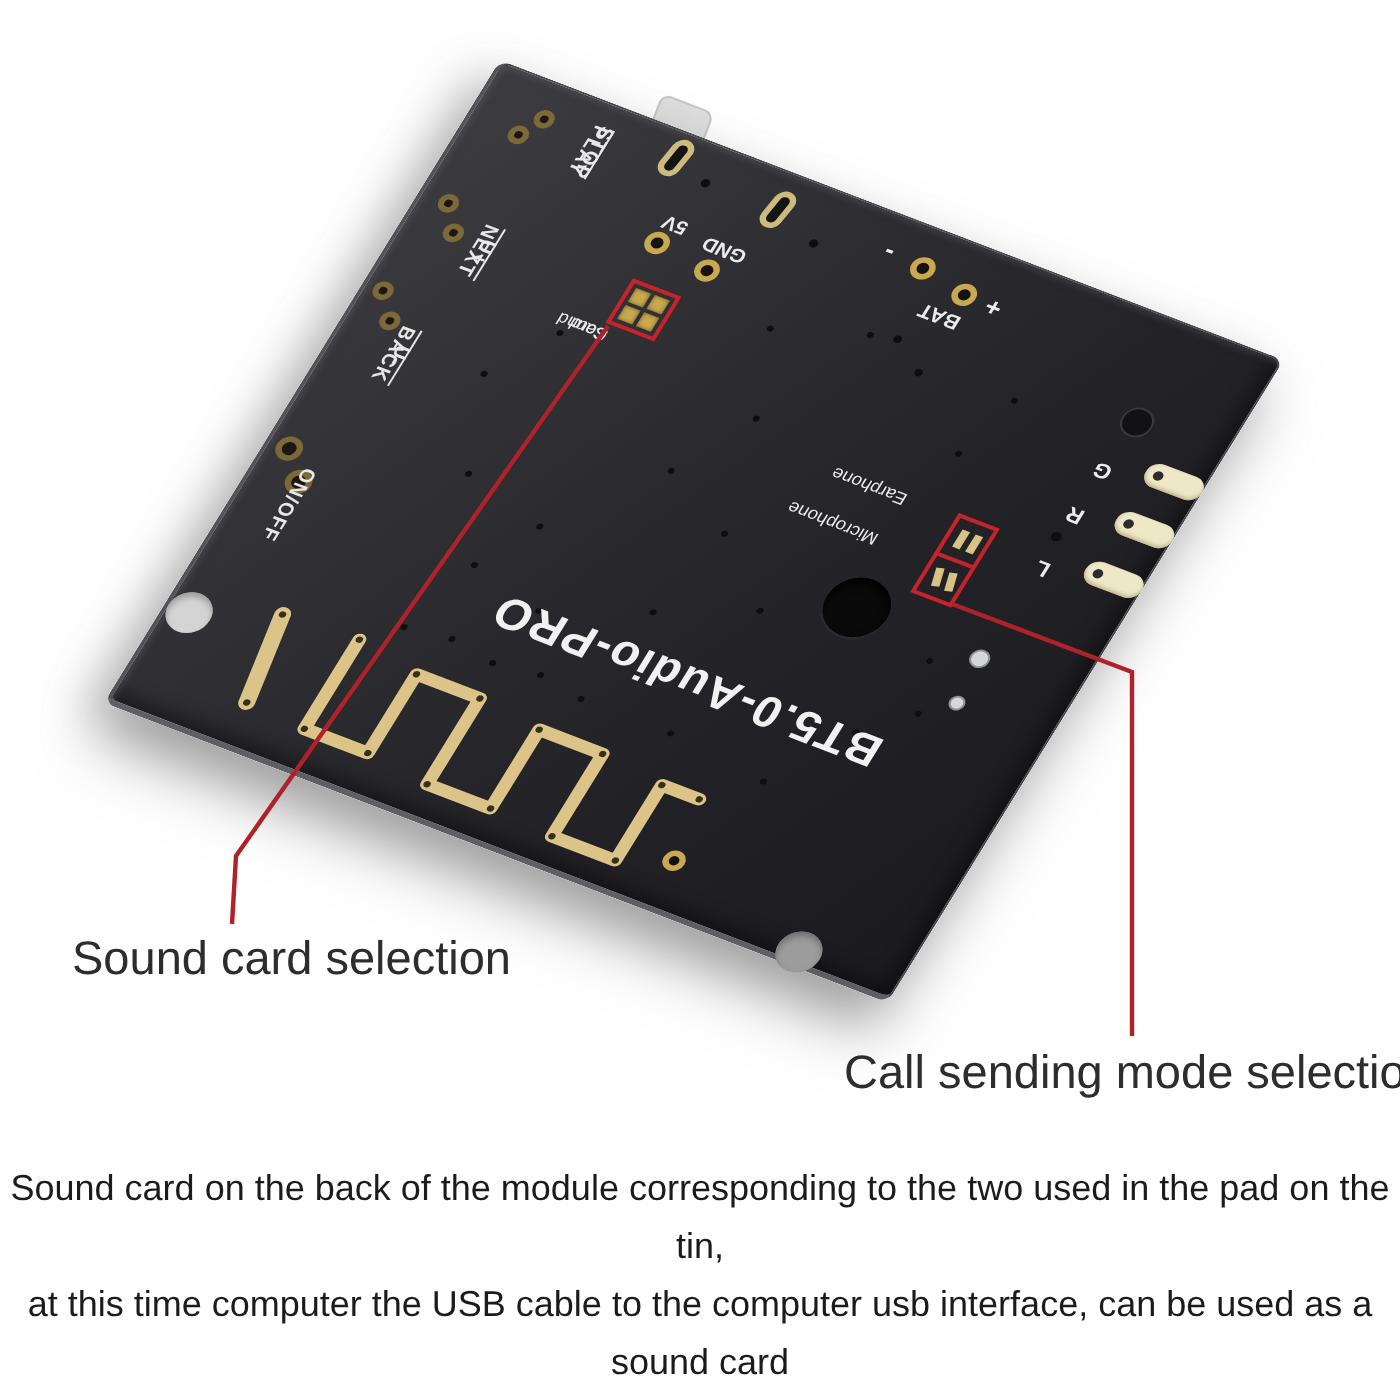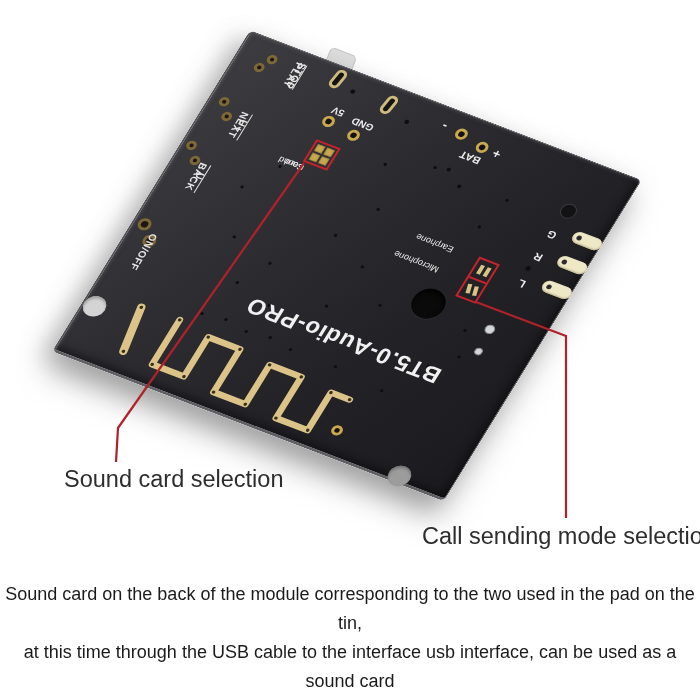--- a/index.html
+++ b/index.html
@@ -64,21 +64,21 @@
 
   .silver-dot{border-radius:50%;background:#d4d7da;border:1px solid #8b8d90;}
   .ring-via{left:282px;top:340px;width:11px;height:11px;border-radius:50%;border:3px solid #c9a94f;background:#141210;}
   .black-dot{border-radius:50%;background:#0e0e10;}
 
   
   .overlay{position:absolute;left:0;top:0;width:700px;height:700px;z-index:3;pointer-events:none;}
 
   
   .ann{position:absolute;color:#2d2d2d;font-size:23.5px;z-index:4;white-space:nowrap;}
-  .ann1{left:64px;top:466px;}
+  .ann1{left:36px;top:466px;}
   .ann2{left:422px;top:523px;}
 
   
   .caption{position:absolute;left:0;top:580px;width:700px;text-align:center;color:#1b1b1b;
            font-size:18px;line-height:29px;z-index:4;}
 </style>
 </head>
 <body>
 
 <div class="stage">
@@ -230,18 +230,18 @@
   <svg class="overlay" viewBox="0 0 700 700">
     <polyline points="304,163 118,428 116,462" fill="none" stroke="#b02229" stroke-width="2.2"></polyline>
     <polyline points="476,302 566,336 566,518" fill="none" stroke="#b02229" stroke-width="2.2"></polyline>
   </svg>
 
   <div class="ann ann1">Sound card selection</div>
   <div class="ann ann2">Call sending mode selection</div>
 
   <div class="caption">
     <div>Sound card on the back of the module corresponding to the two used in the pad on the tin,</div>
-    <div>at this time through the USB cable to the interface usb interface, can be used as a sound card</div>
+    <div>at this time computer the USB cable to the computer usb interface, can be used as a sound card</div>
     <div>That is, the sound played by the computer are output through the audio interface of the module</div>
 
   </div>
 
 </div>
 
 </body></html>

